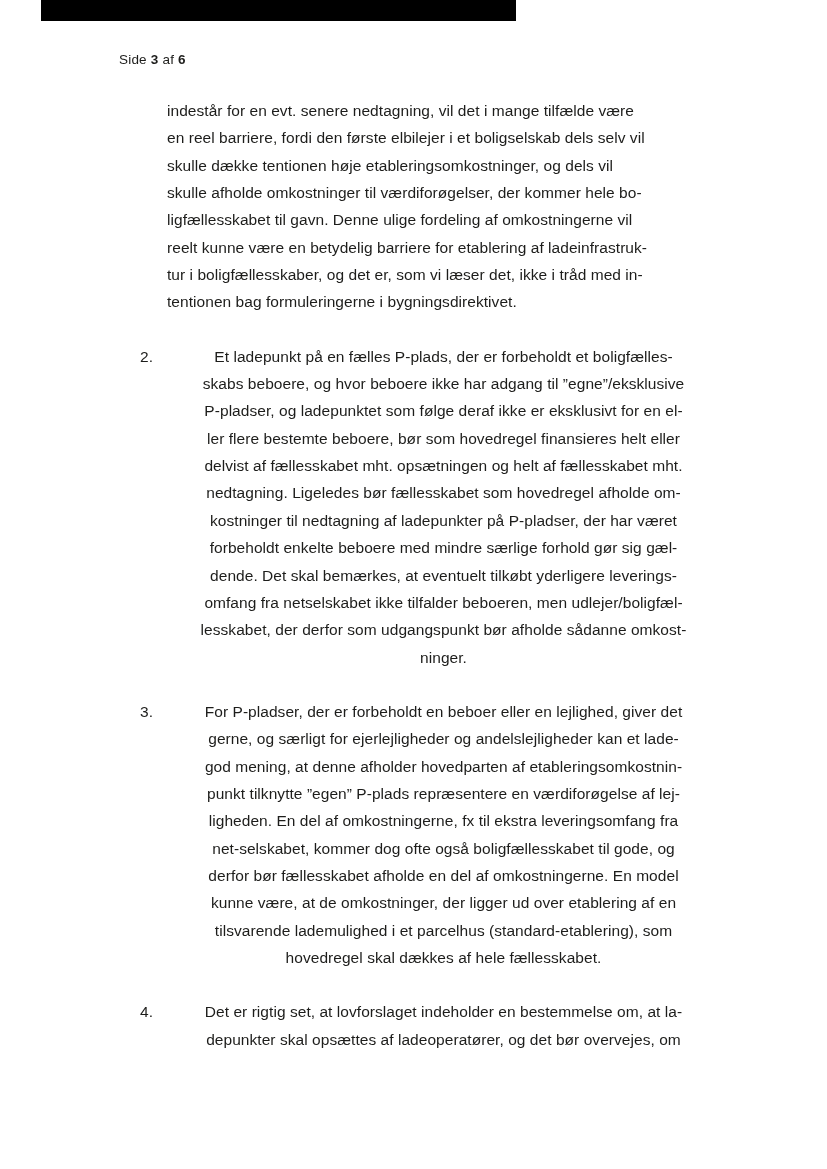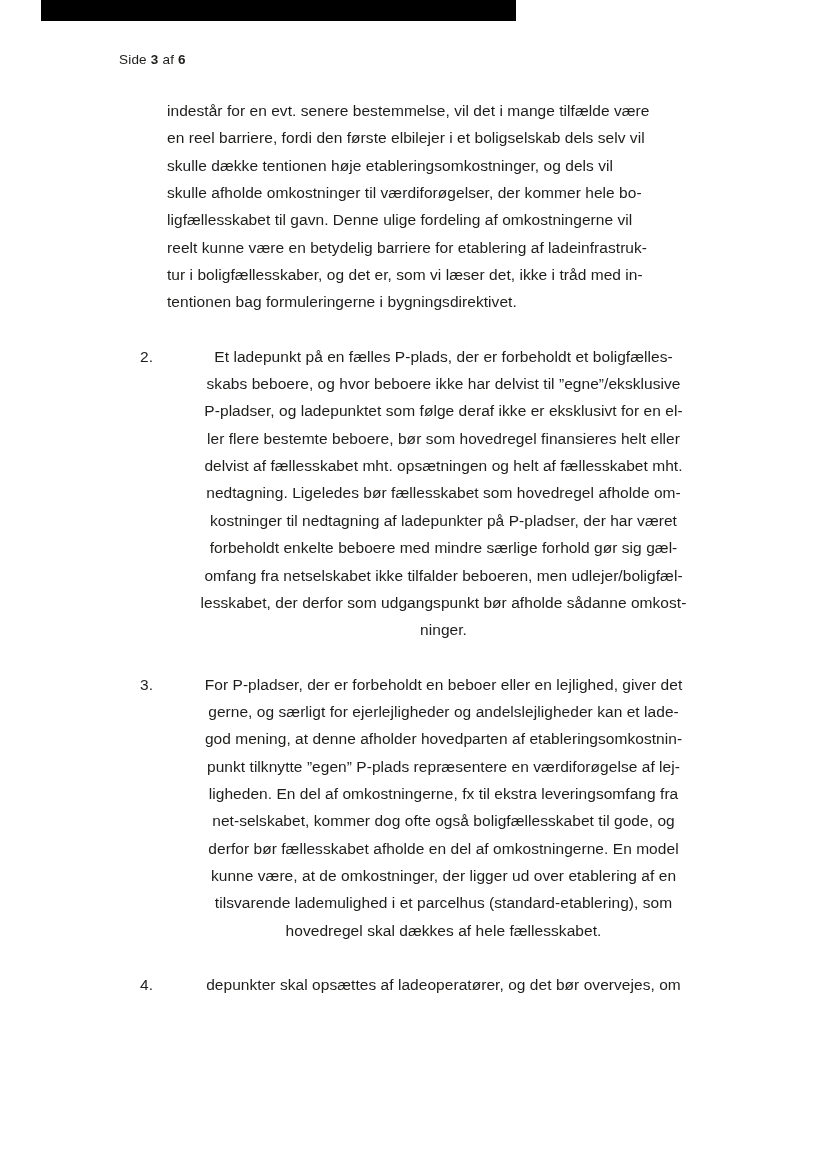--- a/index.html
+++ b/index.html
@@ -60,41 +60,42 @@
     <span> </span>
     <span class="num">3</span>
     <span> </span>
     <span>af</span>
     <span> </span>
     <span class="num">6</span>
   </div>
 
   <div class="content">
     <div class="para intro">
-        <div class="line">indestår for en evt. senere bestemmelse, vil det i mange tilfælde være</div>
+        <div class="line">indestår for en evt. senere nedtagning, vil det i mange tilfælde være</div>
         <div class="line">en reel barriere, fordi den første elbilejer i et boligselskab dels selv vil</div>
         <div class="line">skulle dække tentionen høje etableringsomkostninger, og dels vil</div>
         <div class="line">skulle afholde omkostninger til værdiforøgelser, der kommer hele bo-</div>
         <div class="line">ligfællesskabet til gavn. Denne ulige fordeling af omkostningerne vil</div>
         <div class="line">reelt kunne være en betydelig barriere for etablering af ladeinfrastruk-</div>
         <div class="line">tur i boligfællesskaber, og det er, som vi læser det, ikke i tråd med in-</div>
         <div class="line">tentionen bag formuleringerne i bygningsdirektivet.</div>
       </div>
     <div>
   <div class="list-item">
     <div class="item-number">2.</div>
     <div class="item-lines">
             <div class="line">Et ladepunkt på en fælles P-plads, der er forbeholdt et boligfælles-</div>
-            <div class="line">skabs beboere, og hvor beboere ikke har delvist til ”egne”/eksklusive</div>
+            <div class="line">skabs beboere, og hvor beboere ikke har adgang til ”egne”/eksklusive</div>
             <div class="line">P-pladser, og ladepunktet som følge deraf ikke er eksklusivt for en el-</div>
             <div class="line">ler flere bestemte beboere, bør som hovedregel finansieres helt eller</div>
             <div class="line">delvist af fællesskabet mht. opsætningen og helt af fællesskabet mht.</div>
             <div class="line">nedtagning. Ligeledes bør fællesskabet som hovedregel afholde om-</div>
             <div class="line">kostninger til nedtagning af ladepunkter på P-pladser, der har været</div>
             <div class="line">forbeholdt enkelte beboere med mindre særlige forhold gør sig gæl-</div>
+            <div class="line">dende. Det skal bemærkes, at eventuelt tilkøbt yderligere leverings-</div>
             <div class="line">omfang fra netselskabet ikke tilfalder beboeren, men udlejer/boligfæl-</div>
             <div class="line">lesskabet, der derfor som udgangspunkt bør afholde sådanne omkost-</div>
             <div class="line">ninger.</div>
           </div>
   </div>
 
   <div class="list-item">
     <div class="item-number">3.</div>
     <div class="item-lines">
             <div class="line">For P-pladser, der er forbeholdt en beboer eller en lejlighed, giver det</div>
@@ -106,19 +107,20 @@
             <div class="line">derfor bør fællesskabet afholde en del af omkostningerne. En model</div>
             <div class="line">kunne være, at de omkostninger, der ligger ud over etablering af en</div>
             <div class="line">tilsvarende lademulighed i et parcelhus (standard-etablering), som</div>
             <div class="line">hovedregel skal dækkes af hele fællesskabet.</div>
           </div>
   </div>
 
   <div class="list-item">
     <div class="item-number">4.</div>
     <div class="item-lines">
+            <div class="line">Det er rigtig set, at lovforslaget indeholder en bestemmelse om, at la-</div>
             <div class="line">depunkter skal opsættes af ladeoperatører, og det bør overvejes, om</div>
           </div>
   </div>
 </div>
   </div>
 
 </div>
 
 </body></html>

